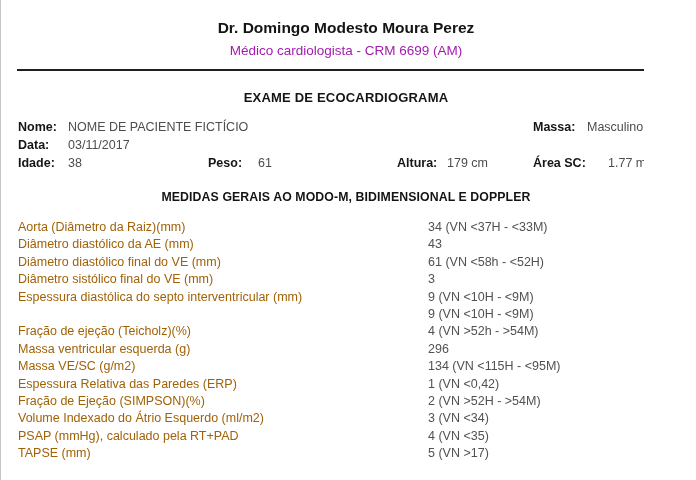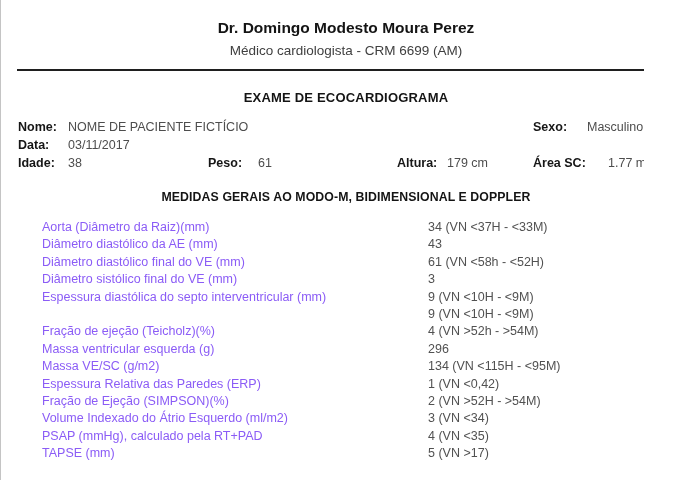--- a/index.html
+++ b/index.html
@@ -13,21 +13,21 @@
   }
   .edge-left  { position: absolute; left: 0; top: 0; width: 1px; height: 480px; background: #c4c4c4; }
   .edge-right { position: absolute; left: 690px; top: 0; width: 1px; height: 480px; background: #8c8c8c; }
 
   .doctor-name {
     position: absolute; top: 19px; left: 0; width: 692px;
     text-align: center; font-size: 15.5px; font-weight: bold; color: #141414;
   }
   .doctor-subtitle {
     position: absolute; top: 43px; left: 0; width: 692px;
-    text-align: center; font-size: 13.5px; color: #404040;
+    text-align: center; font-size: 13.5px; color: #a21caf;
   }
   .header-rule {
     position: absolute; top: 69px; left: 17px; width: 659px; height: 2px;
     background: #1f1f1f;
   }
   .exam-title {
     position: absolute; top: 90px; left: 0; width: 692px;
     text-align: center; font-size: 13px; font-weight: bold; color: #141414;
     letter-spacing: 0.2px;
   }
@@ -39,42 +39,42 @@
   .section-title {
     position: absolute; top: 190px; left: 0; width: 692px;
     text-align: center; font-size: 12.3px; font-weight: bold; color: #141414;
     letter-spacing: 0.1px;
   }
 
   .mtable { position: absolute; top: 220px; left: 18px; width: 660px; }
   .mrow { position: relative; height: 17.4px; }
   .mlabel {
     position: absolute; left: 0; top: 0;
-    font-size: 12.5px; color: #8b5cf6; white-space: nowrap; margin-left: 24px;
+    font-size: 12.5px; color: #a16207; white-space: nowrap;
   }
   .mvalue {
     position: absolute; left: 410px; top: 0;
     font-size: 12.5px; color: #515151; white-space: nowrap;
   }
 </style>
 </head>
 <body>
 
 <div class="page">
   <div class="edge-left"></div>
   <div class="edge-right"></div>
 
   <div class="doctor-name">Dr. Domingo Modesto Moura Perez</div>
   <div class="doctor-subtitle">Médico cardiologista - CRM 6699 (AM)</div>
   <div class="header-rule"></div>
   <div class="exam-title">EXAME DE ECOCARDIOGRAMA</div>
 
   <span class="field flabel" style="left:18px;  top:120px;">Nome:</span>
   <span class="field fvalue" style="left:68px;  top:120px;">NOME DE PACIENTE FICTÍCIO</span>
-  <span class="field flabel" style="left:533px; top:120px;">Sexo:</span>
+  <span class="field flabel" style="left:533px; top:120px;">Massa:</span>
   <span class="field fvalue" style="left:587px; top:120px;">Masculino</span>
 
   <span class="field flabel" style="left:18px;  top:138px;">Data:</span>
   <span class="field fvalue" style="left:68px;  top:138px;">03/11/2017</span>
 
   <span class="field flabel" style="left:18px;  top:156px;">Idade:</span>
   <span class="field fvalue" style="left:68px;  top:156px;">38</span>
   <span class="field flabel" style="left:208px; top:156px;">Peso:</span>
   <span class="field fvalue" style="left:258px; top:156px;">61</span>
   <span class="field flabel" style="left:397px; top:156px;">Altura:</span>

